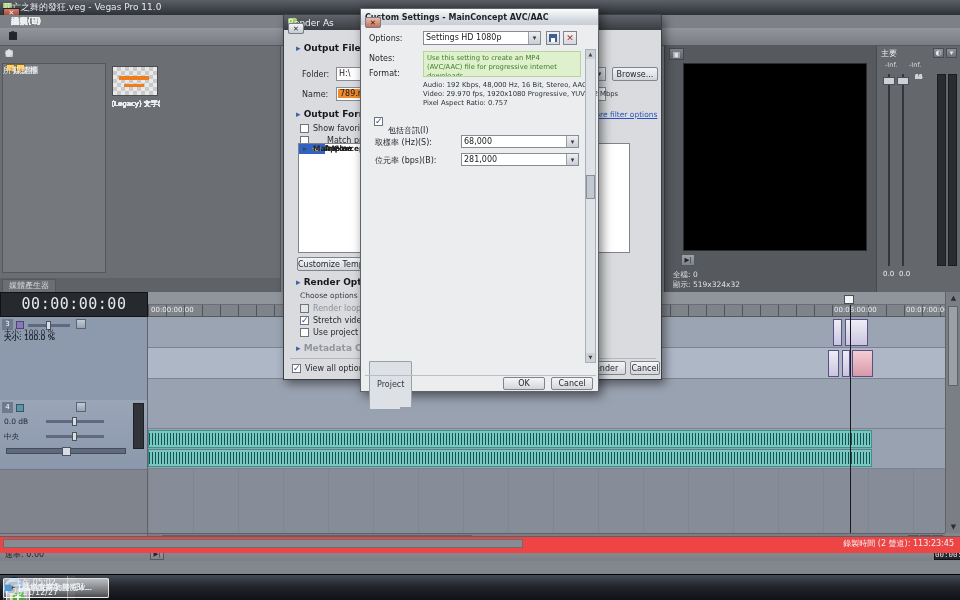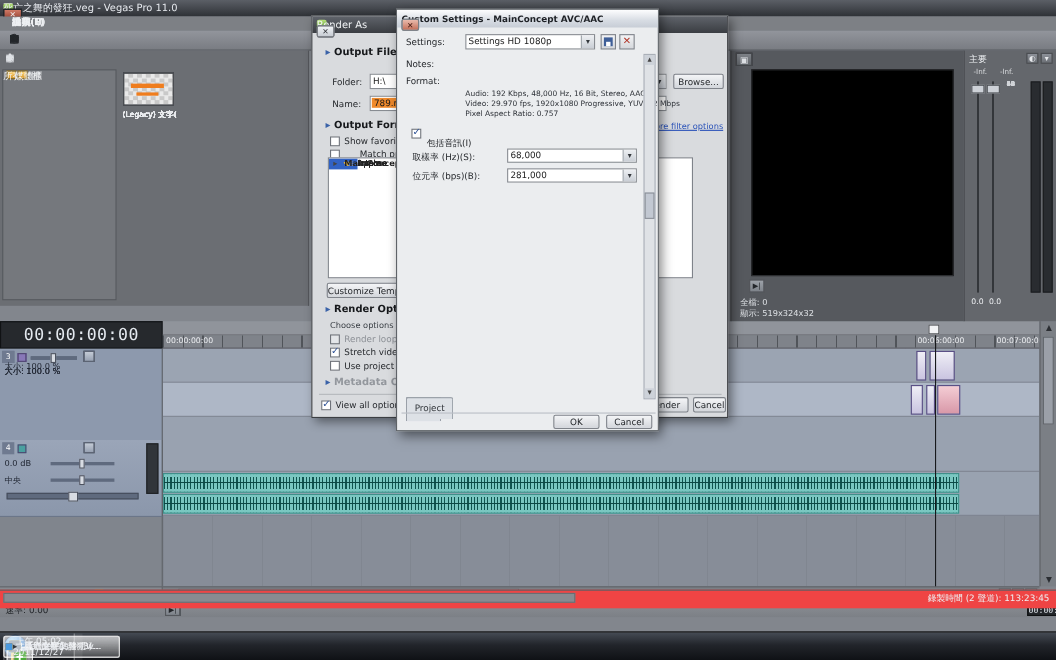--- a/index.html
+++ b/index.html
@@ -183,21 +183,21 @@
 .icobtn{width:14px;height:14px;background:linear-gradient(#f2f3f5,#d5d8dc);border:1px solid #7f838a}
 .floppy{left:2px;top:2px;width:8px;height:8px;background:#3f5f98}
 .floppy::after{content:"";position:absolute;left:2px;bottom:0;width:4px;height:4px;background:#fff}
 .redx{color:#b03326;font-size:9px;font-weight:bold;line-height:12px;text-align:center;width:12px}
 .cd-scroll{left:224px;top:40px;width:11px;height:314px;background:#dfe2e6;border:1px solid #aab0b8}
 .cd-scroll .up{left:0;top:0;width:9px;height:9px;background:#cdd2d9;font-size:5px;text-align:center;line-height:9px;color:#444}
 .cd-scroll .dn{left:0;bottom:0;width:9px;height:9px;background:#cdd2d9;font-size:5px;text-align:center;line-height:9px;color:#444}
 .cd-scroll .thm{left:0;top:125px;width:9px;height:24px;background:#c2c8d2;border:1px solid #8a9098}
 #cd-tabs{left:8px;top:352px;display:flex;gap:1px}
 #cd-tabs *{position:static}
-.cdtab{padding:5px 7px;font-size:8px;border:1px solid #9aa0a8;border-bottom:none;background:#dde1e6;border-radius:2px 2px 0 0;color:#33373c;white-space:nowrap}
+.cdtab{padding:18px 7px;font-size:8px;border:1px solid #9aa0a8;border-bottom:none;background:#dde1e6;border-radius:2px 2px 0 0;color:#33373c;white-space:nowrap}
 .cdtab.active{background:#f6f8fa;color:#111}
 .cd-sep{left:4px;top:366px;width:231px;height:1px;background:#b9bec5}
 
 #taskbar{left:0;top:574px;width:960px;height:26px;background:linear-gradient(#454b54,#22252b 45%,#0f1115);border-top:1px solid #000;display:flex;align-items:center;padding:0 3px;gap:3px}
 #taskbar *{position:static}
 #start-orb{position:relative;width:22px;height:22px;border-radius:50%;background:radial-gradient(circle at 35% 30%,#a5dcf8,#2f7fd3 45%,#123c78 82%);border:1px solid #0a1f3d;flex:0 0 auto}
 .orbflag{position:absolute !important;left:6px;top:6px;width:10px;height:10px;display:grid;grid-template-columns:1fr 1fr;gap:1px}
 .orbflag i{background:rgba(255,255,255,.93);border-radius:1px}
 .tb-ib{width:24px;height:20px;border-radius:2px;background:linear-gradient(rgba(255,255,255,.16),rgba(255,255,255,.04));border:1px solid rgba(255,255,255,.22);display:flex;align-items:center;justify-content:center;flex:0 0 auto}
 .tb-win{width:106px;height:20px;border-radius:2px;background:linear-gradient(rgba(255,255,255,.16),rgba(255,255,255,.04));border:1px solid rgba(255,255,255,.22);display:flex;align-items:center;gap:3px;padding:0 4px;color:#e8ebf0;font-size:8px;white-space:nowrap;overflow:hidden;flex:0 0 auto}
@@ -345,20 +345,28 @@
           <div class="cap">(Legacy) 文字(</div>
         </div>
 
         <div class="cell">
           <div class="thumb"></div>
           <div class="cap">(Legacy) 文字(</div>
         </div>
       </div>
   </div>
 
+  <div id="media-tabs">
+
+  <span class="mtab active">專案媒體</span>
+      <span class="mtab">瀏覽器</span>
+      <span class="mtab">轉場</span>
+      <span class="mtab">視訊特效</span>
+      <span class="mtab">媒體產生器</span>
+    </div>
 
   <div id="time-display">00:00:00:00</div>
 
   <div id="marker-bar">
     <span class="marker-handle"></span>
   </div>
   <div id="ruler">
     <span class="rcur"></span>
 
   <div class="rl">00:00:00:00</div>
@@ -750,31 +758,32 @@
   </div>
 
   <div id="custom-dialog">
     <div class="cd-title">
       <span>Custom Settings - MainConcept AVC/AAC</span>
       <span class="dlg-btnrow">
         <span class="dlgbtn g-help"></span>
         <span class="dlgbtn g-close" style="background:linear-gradient(#eabcae,#c4705a);color:#3a130a"></span>
       </span>
     </div>
-    <span class="clab" style="left:8px;top:25px">Settings:</span>
+    <span class="clab" style="left:8px;top:25px">Options:</span>
     <span class="combo" style="left:62px;top:22px;width:118px;height:14px">
         <span class="cval">Settings HD 1080p</span>
       </span>
     <span class="icobtn" style="left:185px;top:22px">
         <span class="floppy"></span>
       </span>
     <span class="icobtn" style="left:202px;top:22px">
         <span class="redx" style="left:0;top:0">✕</span>
       </span>
     <span class="clab" style="left:8px;top:45px">Notes:</span>
+    <span class="notes-box">Use this setting to create an MP4 (AVC/AAC) file for progressive internet downloads.</span>
     <span class="clab" style="left:8px;top:60px">Format:</span>
     <span class="fmt" style="left:62px;top:72px">Audio: 192 Kbps, 48,000 Hz, 16 Bit, Stereo, AAC</span>
     <span class="fmt" style="left:62px;top:81px">Video: 29.970 fps, 1920x1080 Progressive, YUV, 12 Mbps</span>
     <span class="fmt" style="left:62px;top:90px">Pixel Aspect Ratio: 0.757</span>
     <span class="cb checked" style="left:13px;top:108px"></span>
     <span class="clab" style="left:27px;top:116px">包括音訊(I)</span>
     <span class="clab" style="left:14px;top:128px">取樣率 (Hz)(S):</span>
     <span class="combo" style="left:100px;top:126px;width:118px;height:13px">
         <span class="cval">68,000</span>
       </span>

